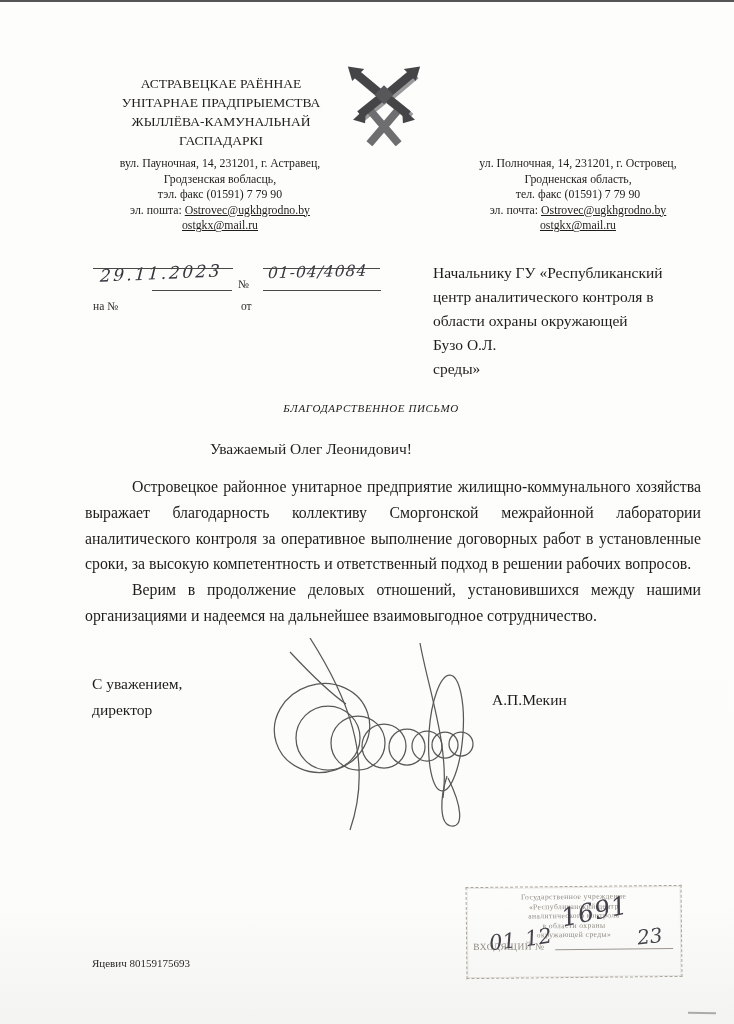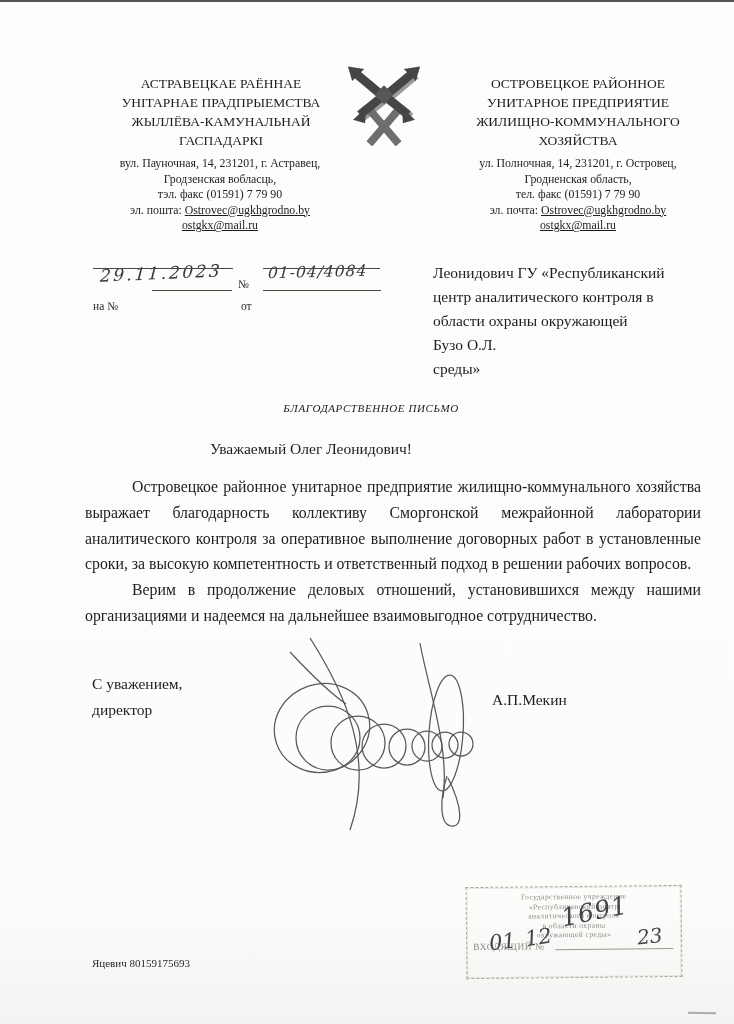--- a/index.html
+++ b/index.html
@@ -95,24 +95,20 @@
           <line x1="53" y1="36" x2="78" y2="56"></line>
       </g>
       <polygon points="8,0 27,3 13,17" fill="#454548"></polygon>
       <polygon points="92,0 73,3 87,17" fill="#454548"></polygon>
       <polygon points="14,62 29,48 28,66" fill="#454548"></polygon>
       <polygon points="86,62 71,48 72,66" fill="#454548"></polygon>
       <polygon points="50,22 61,33 50,44 39,33" fill="#57575a"></polygon>
     </svg>
   </div>
 
-  <div class="org org-right">ОСТРОВЕЦКОЕ РАЙОННОЕ
-УНИТАРНОЕ ПРЕДПРИЯТИЕ
-ЖИЛИЩНО-КОММУНАЛЬНОГО
-ХОЗЯЙСТВА</div>
 
   <div class="addr addr-left">
     <div>вул. Пауночная, 14, 231201, г. Астравец,</div>
     <div>Гродзенская вобласць,</div>
     <div>тэл. факс (01591) 7 79 90</div>
     <div><span>эл. пошта: </span><span class="email">Ostrovec@ugkhgrodno.by</span></div>
     <div class="email">ostgkx@mail.ru</div>
   </div>
 
   <div class="addr addr-right">
@@ -127,21 +123,21 @@
   <div class="uline" style="left:93px;top:268px;width:140px;"></div>
   <div class="ref-label" style="left:238px;top:278px;">№</div>
   <div class="hand hw-num">01-04/4084</div>
   <div class="uline" style="left:263px;top:268px;width:117px;"></div>
   <div class="ref-label" style="left:93px;top:300px;text-align:right;">на №</div>
   <div class="uline" style="left:152px;top:290px;width:80px;"></div>
   <div class="ref-label" style="left:241px;top:300px;">от</div>
   <div class="uline" style="left:263px;top:290px;width:118px;"></div>
 
   <div class="addressee">
-    <div>Леонидович ГУ «Республиканский</div>
+    <div>Начальнику ГУ «Республиканский</div>
     <div>центр аналитического контроля в</div>
     <div>области охраны окружающей</div>
     <div>Бузо О.Л.</div>
     <div>среды»</div>
   </div>
 
   <div class="title">БЛАГОДАРСТВЕННОЕ ПИСЬМО</div>
   <div class="salutation">Уважаемый Олег Леонидович!</div>
 
   <div class="body-text">

